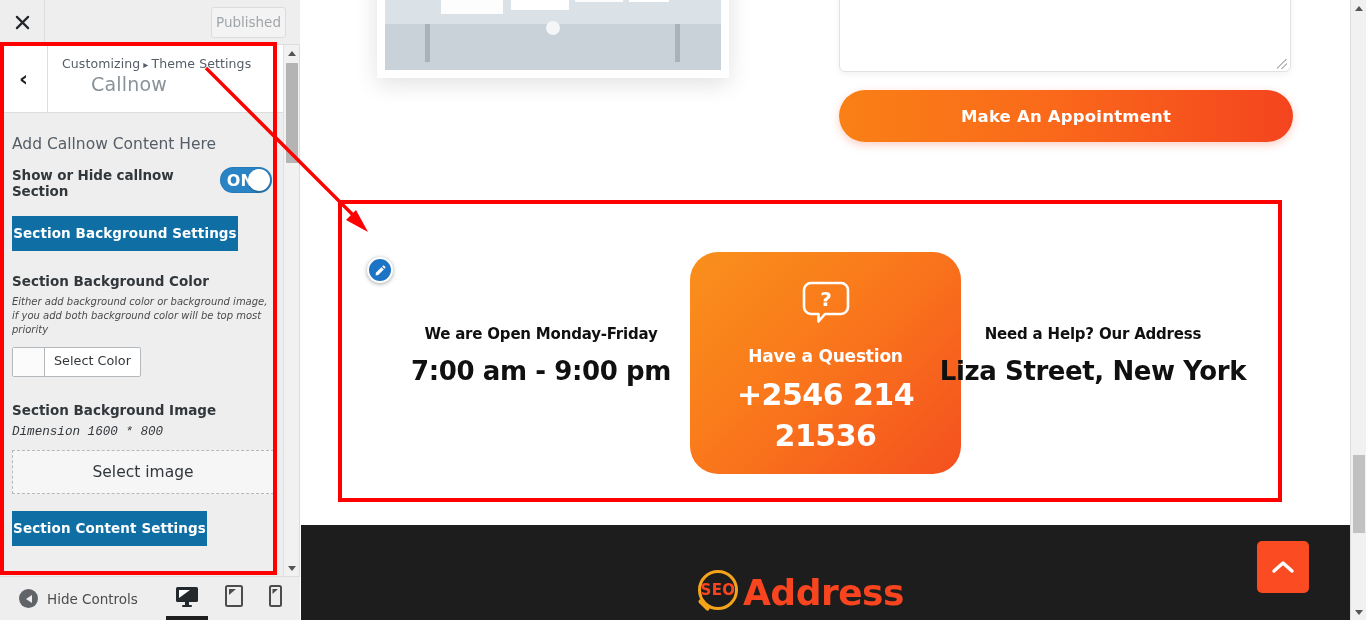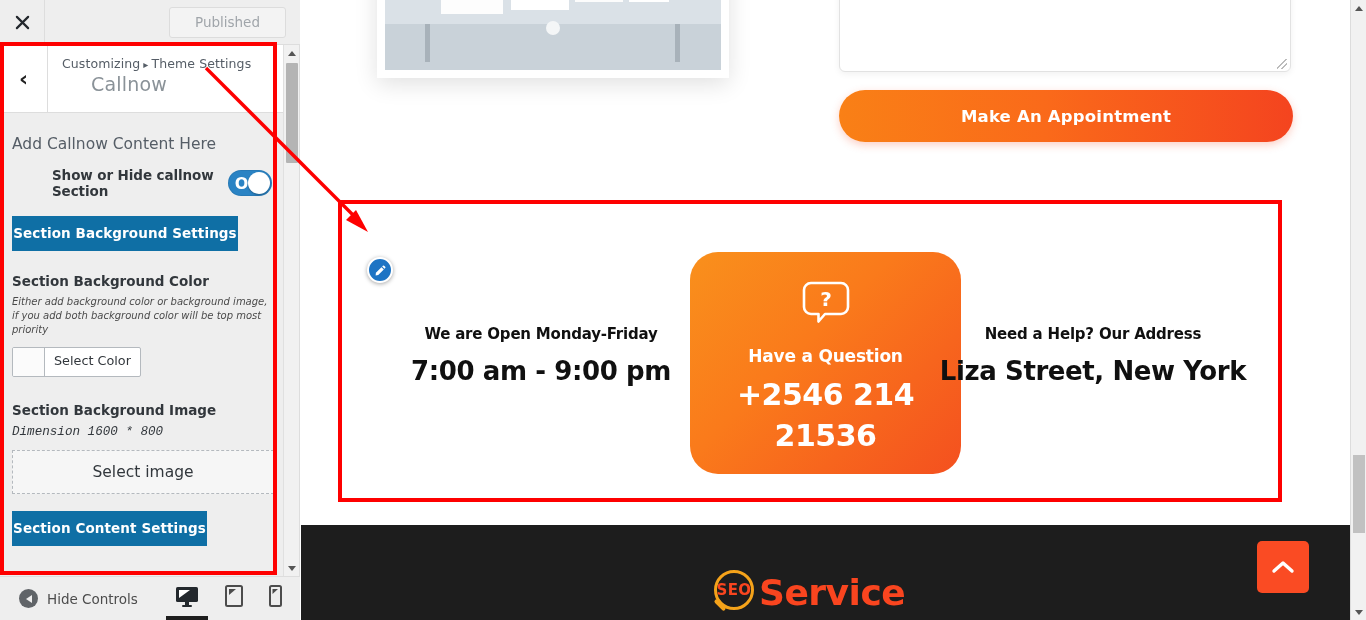--- a/index.html
+++ b/index.html
@@ -25,21 +25,21 @@
     display: flex; align-items: center;
   }
   .cz-close {
     width: 45px; height: 45px; display: flex; align-items: center; justify-content: center;
     border-right: 1px solid #dddddd; background: #eeeeee; cursor: pointer;
   }
   .cz-close svg { display:block; }
   .cz-topbar-spacer { flex: 1; }
   .cz-published {
     margin-right: 14px;
-    padding: 6px 25px 7px;
+    padding: 6px 4px 7px;
     background: #f3f3f3;
     border: 1px solid #dcdcdc;
     border-radius: 3px;
     color: #a0a5aa;
     font-size: 13.5px;
     font-family: "DejaVu Sans", "Liberation Sans", sans-serif;
     cursor: default;
   }
 
   .cz-sectionhead {
@@ -69,23 +69,22 @@
 
   .cz-body {
     position: absolute; left: 0; top: 113px; width: 284px; height: 463px;
     background: #eeeeee; padding: 0 12px; overflow: hidden;
   }
   .cz-grouptitle {
     font-size: 15.5px; color: #555d66; font-weight: 400;
     padding: 22px 0 6px 0;
   }
   .cz-toggle-row {
-    display: flex; align-items: center; justify-content: space-between;
+    display: flex; justify-content: space-between;
     padding: 8px 0 0 0;
-    margin-left: 40px;
   }
   .cz-toggle-label {
     font-size: 13.5px; color: #32373c; font-weight: bold; letter-spacing: -.1px;
   }
   .switch {
     position: relative; width: 56px; height: 26px; border-radius: 13px;
     background: #2a83c4; display: flex; align-items: center; cursor: pointer;
     box-shadow: inset 0 0 0 1px rgba(0,0,0,.07);
   }
   .switch .on-text {
@@ -240,21 +239,21 @@
     display: flex; align-items: center; justify-content: center; cursor: pointer;
     z-index: 12;
   }
 
   
   .site-footer {
     position: absolute; left: 0; top: 525px; width: 1049px; height: 95px;
     background: #1d1d1d;
   }
   .footer-logo {
-    position: absolute; left: 410px; top: 45px; display: flex; align-items: center; text-align: center;
+    position: absolute; left: 394px; top: 45px; display: flex; align-items: center; text-align: center;
   }
   .logo-mag { position: relative; width: 46px; height: 46px; }
   .logo-circle {
     position: absolute; left: 3px; top: 0; width: 40px; height: 40px;
     border: 3px solid #f5a31a; border-radius: 50%;
     display: flex; align-items: center; justify-content: center;
   }
   .logo-seo {
     color: #f9451f; font-size: 15px; font-weight: bold; letter-spacing: .4px;
   }
@@ -410,21 +409,21 @@
     </div>
 
     <div class="site-footer">
       <div class="footer-logo">
         <div class="logo-mag">
           <div class="logo-circle">
             <span class="logo-seo">SEO</span>
           </div>
           <div class="logo-handle"></div>
         </div>
-        <span class="logo-word">Service</span>
+        <span class="logo-word">Address</span>
       </div>
     </div>
 
     <div class="back-top">
       <svg width="24" height="16" viewBox="0 0 24 16" xmlns="http://www.w3.org/2000/svg">
         <polyline points="3,12 12,4 21,12" fill="none" stroke="#ffffff" stroke-width="3.4" stroke-linecap="round" stroke-linejoin="round"></polyline>
       </svg>
     </div>
   </div>
 

